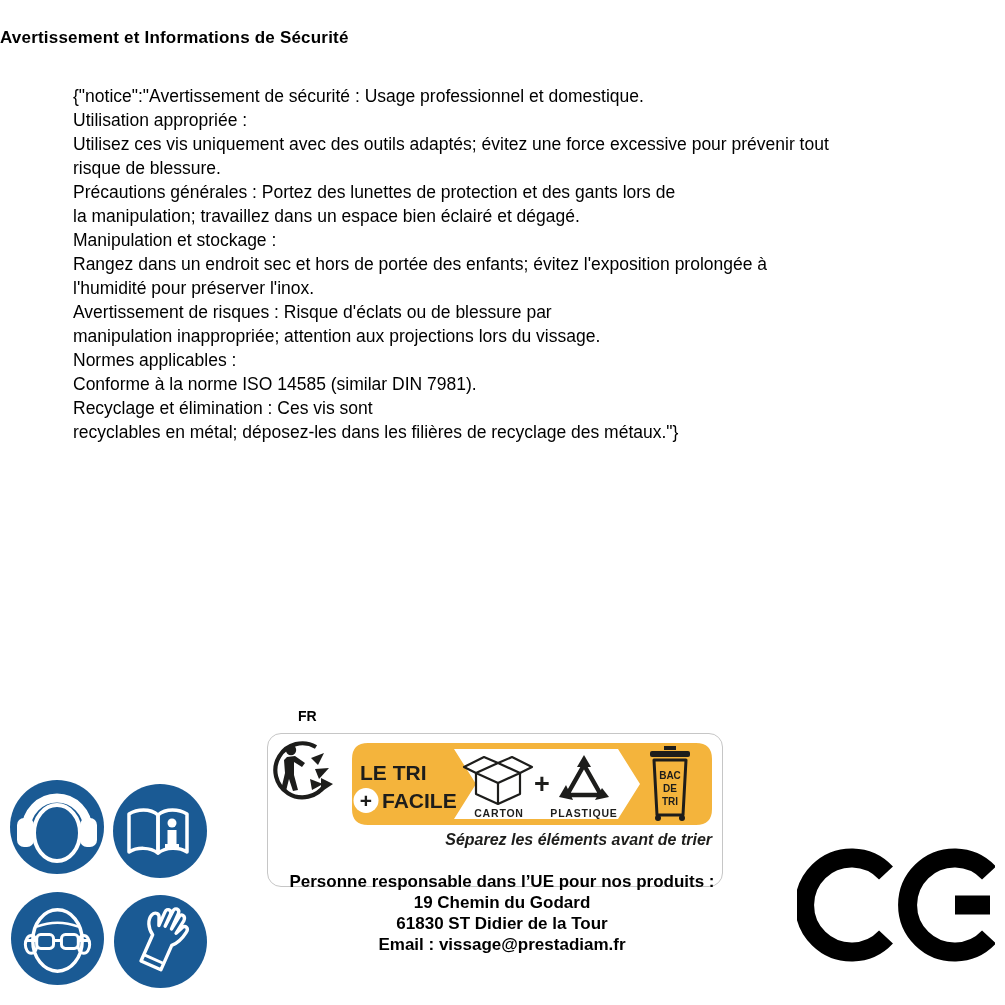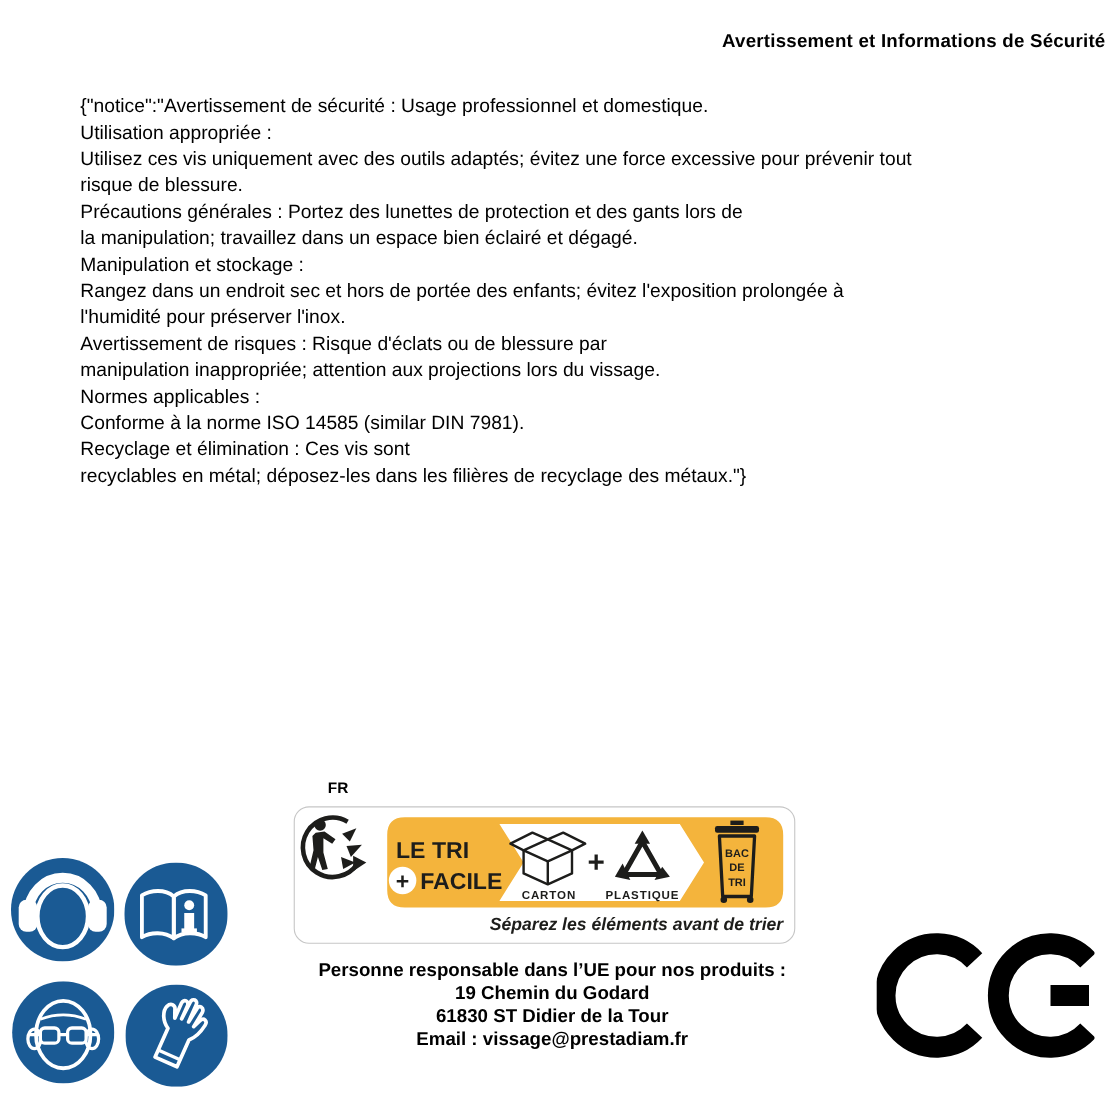--- a/index.html
+++ b/index.html
@@ -1,31 +1,31 @@
 <!DOCTYPE html>
 <html><head>
 <meta charset="utf-8">
 <style>
   html,body{margin:0;padding:0;background:#fff;}
   #canvas{
     position:relative;width:1005px;height:1005px;background:#ffffff;
     font-family:"Liberation Sans",sans-serif;color:#000;overflow:hidden;
   }
   .title{
-    position:absolute;left:0;top:28px;width:1005px;text-align:right;
+    position:absolute;left:0;top:28px;width:1005px;text-align:left;
     font-size:17px;font-weight:bold;letter-spacing:.2px;
   }
   .notice{
     position:absolute;left:73px;top:84px;width:875px;
     font-size:17.5px;line-height:24px;white-space:pre-line;
   }
   .picto{position:absolute;}
   .fr-label{position:absolute;left:268px;top:708px;font-size:14px;font-weight:bold;margin-left:30px;}
   .infotri-box{
-    position:absolute;left:267px;top:733px;width:456px;height:125px;
+    position:absolute;left:267px;top:733px;width:456px;height:154px;
     background:#fff;border:1.5px solid #c6c6c6;border-radius:14px;box-sizing:border-box;
   }
   .infotri-svg{position:absolute;left:0;top:0;}
   .address{
     position:absolute;left:202px;top:871px;width:600px;text-align:center;
     font-size:17px;font-weight:bold;line-height:21px;
   }
   .ce{position:absolute;left:797px;top:846px;}
   svg text{font-family:"Liberation Sans",sans-serif;}
 </style>

